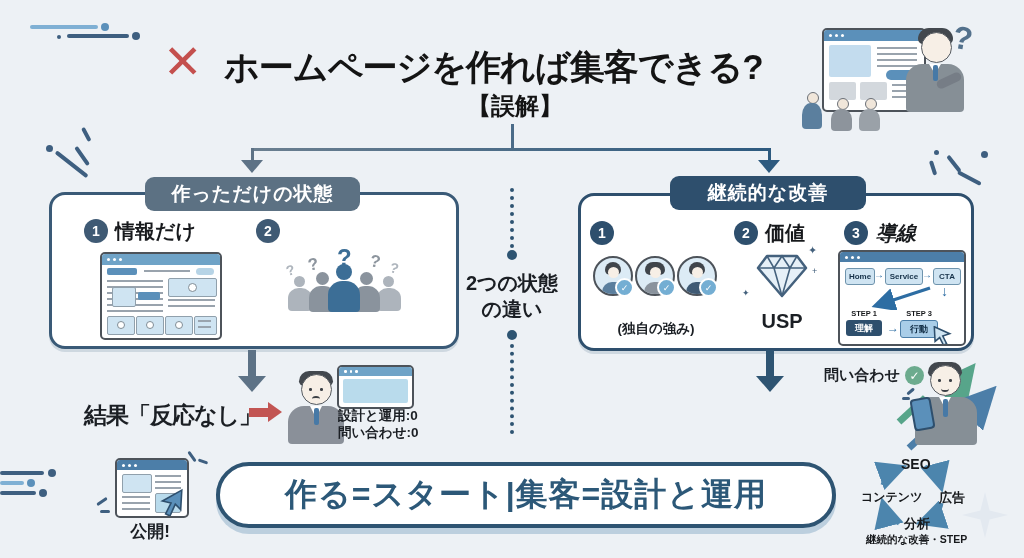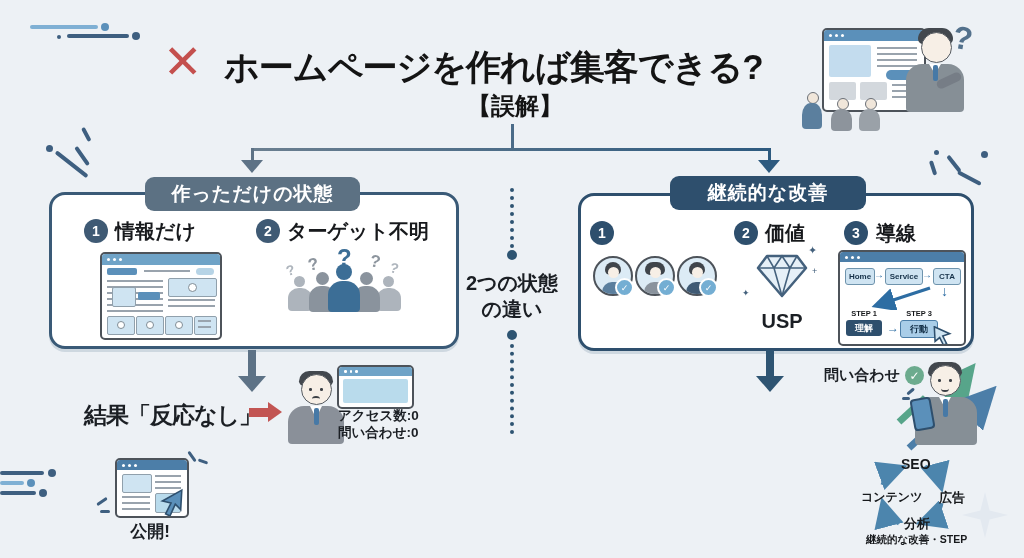--- a/index.html
+++ b/index.html
@@ -166,21 +166,20 @@
     <div class="lb-circ" style="left:15px;top:67px;width:6px;height:6px;"></div>
     <div class="lb" style="left:34px;top:62px;width:26px;height:17px;"></div>
     <div class="lb-circ" style="left:44px;top:67px;width:6px;height:6px;"></div>
     <div class="lb" style="left:63px;top:62px;width:26px;height:17px;"></div>
     <div class="lb-circ" style="left:73px;top:67px;width:6px;height:6px;"></div>
     <div class="lb" style="left:92px;top:62px;width:21px;height:17px;"></div>
     <div class="tl" style="left:96px;top:66px;width:13px;height:9px;"></div>
   </div>
 
   <div class="num" style="left:256px;top:219px;">2</div>
-  <div class="item-label" style="left:287px;top:218px;">ターゲット不明</div>
 
   <div class="abs" style="left:284px;top:248px;width:122px;height:70px;">
     <span class="qmark" style="left:2px;top:14px;font-size:14px;color:#aeb5bd;transform:rotate(-15deg);">?</span>
     <span class="qmark" style="left:24px;top:7px;font-size:17px;color:#8d959e;transform:rotate(-10deg);">?</span>
     <span class="qmark" style="left:53px;top:-4px;font-size:24px;color:#3c6e96;">?</span>
     <span class="qmark" style="left:86px;top:4px;font-size:17px;color:#8d959e;transform:rotate(10deg);">?</span>
     <span class="qmark" style="left:106px;top:12px;font-size:14px;color:#aeb5bd;transform:rotate(14deg);">?</span>
     <div class="sil-h" style="left:10px;top:28px;width:11px;height:11px;background:#adb4bc;"></div>
     <div class="sil-b" style="left:4px;top:40px;width:24px;height:23px;background:#adb4bc;"></div>
     <div class="sil-h" style="left:99px;top:28px;width:11px;height:11px;background:#adb4bc;"></div>
@@ -214,34 +213,35 @@
     <div class="av-check">✓</div>
   </div>
   <div class="av-wrap" style="left:677px;top:256px;">
     <div class="avatar">
         <div class="av-hair"></div>
         <div class="av-face"></div>
         <div class="av-body" style="background:#3f5a74;"></div>
       </div>
     <div class="av-check">✓</div>
   </div>
+  <div class="abs" style="left:580px;top:320px;width:152px;text-align:center;font-size:13.5px;font-weight:800;">(独自の強み)</div>
 
   <div class="num" style="left:734px;top:221px;background:#2e4f6d;">2</div>
   <div class="item-label" style="left:765px;top:220px;">価値</div>
   <svg class="abs" style="left:752px;top:248px;" width="60" height="54" viewBox="0 0 60 54">
     <polygon points="15,8 45,8 54,20 30,48 6,20" fill="#e6f0f8" stroke="#44617d" stroke-width="2.5" stroke-linejoin="round"></polygon>
     <path d="M6,20 L54,20 M15,8 L22,20 L30,48 M45,8 L38,20 L30,48 M22,20 L30,8 L38,20" stroke="#44617d" stroke-width="1.6" fill="none"></path>
   </svg>
   <div class="abs" style="left:808px;top:244px;font-size:11px;color:#44617d;">✦</div>
   <div class="abs" style="left:742px;top:288px;font-size:9px;color:#44617d;">✦</div>
   <div class="abs" style="left:812px;top:266px;font-size:9px;color:#44617d;">+</div>
   <div class="abs" style="left:752px;top:310px;width:60px;text-align:center;font-size:20px;font-weight:800;">USP</div>
 
   <div class="num" style="left:844px;top:221px;background:#2e4f6d;">3</div>
-  <div class="item-label" style="left:876px;top:220px;">導線</div>
+  <div class="item-label" style="left:876px;top:220px;font-style:italic;">導線</div>
   <div class="browser" style="left:838px;top:250px;width:124px;height:92px;">
     <div class="bbar" style="height:10px;background:#4c7ea8;">
         <span class="bdot"></span>
         <span class="bdot"></span>
         <span class="bdot"></span>
       </div>
     <div class="fnode" style="left:5px;top:16px;width:28px;height:15px;">Home</div>
     <span class="farr" style="left:34px;top:17px;font-size:10px;">→</span>
     <div class="fnode" style="left:45px;top:16px;width:36px;height:15px;">Service</div>
     <span class="farr" style="left:82px;top:17px;font-size:10px;">→</span>
@@ -295,21 +295,21 @@
     <div class="fig-tie" style="left:314px;top:408px;width:5px;height:17px;"></div>
   </div>
   <div class="browser" style="left:337px;top:365px;width:73px;height:40px;">
     <div class="bbar" style="height:9px;background:#6fa3c7;">
         <span class="bdot" style="width:2.5px;height:2.5px;"></span>
         <span class="bdot" style="width:2.5px;height:2.5px;"></span>
         <span class="bdot" style="width:2.5px;height:2.5px;"></span>
       </div>
     <div class="abs" style="left:4px;top:12px;right:4px;bottom:4px;background:#b9dbec;border-radius:2px;"></div>
   </div>
-  <div class="abs" style="left:338px;top:407px;font-size:13.5px;font-weight:800;">アクセス数:0</div>
+  <div class="abs" style="left:338px;top:407px;font-size:13.5px;font-weight:800;">設計と運用:0</div>
   <div class="abs" style="left:338px;top:424px;font-size:13.5px;font-weight:800;">問い合わせ:0</div>
 
   <div class="abs" style="left:824px;top:366px;display:flex;align-items:center;gap:5px;">
     <span style="font-size:15px;font-weight:800;">問い合わせ</span>
     <span style="width:19px;height:19px;border-radius:50%;background:#6cab8e;color:#fff;font-size:12px;font-weight:700;display:flex;align-items:center;justify-content:center;">✓</span>
   </div>
   <svg class="abs" style="left:893px;top:358px;" width="112" height="96">
     <defs>
       <marker id="gArr" markerWidth="6" markerHeight="6" refX="4" refY="3" orient="auto">
           <path d="M0,0 L6,3 L0,6 Z" fill="#57a58a"></path>
@@ -328,20 +328,21 @@
     <div class="eye" style="left:949px;top:379px;"></div>
     <div class="abs" style="left:941px;top:385px;width:8px;height:5px;border-bottom:2px solid #3c4045;border-radius:50%;"></div>
     <div class="fig-body" style="left:915px;top:397px;width:62px;height:48px;background:#868f96;"></div>
     <div class="fig-shirt" style="left:939px;top:397px;width:12px;height:11px;"></div>
     <div class="fig-tie" style="left:943px;top:399px;width:5px;height:18px;"></div>
     <div class="abs" style="left:912px;top:398px;width:17px;height:28px;background:#5b90ba;border:2px solid #2e4f6d;border-radius:4px;transform:rotate(-10deg);"></div>
     <div class="dline" style="left:906px;top:390px;width:9px;height:2.5px;transform:rotate(-40deg);"></div>
     <div class="dline" style="left:902px;top:397px;width:8px;height:2.5px;"></div>
   </div>
 
+  <div class="banner" style="left:216px;top:462px;width:612px;height:58px;">作る=スタート|集客=設計と運用</div>
 
   <div>
     <div class="browser" style="left:115px;top:458px;width:70px;height:56px;border-width:2.5px;">
       <div class="bbar" style="height:10px;background:#4c7ea8;">
           <span class="bdot"></span>
           <span class="bdot"></span>
           <span class="bdot"></span>
         </div>
       <div class="lb" style="left:5px;top:14px;width:28px;height:17px;"></div>
       <div class="tl" style="left:38px;top:15px;width:26px;height:14px;"></div>

